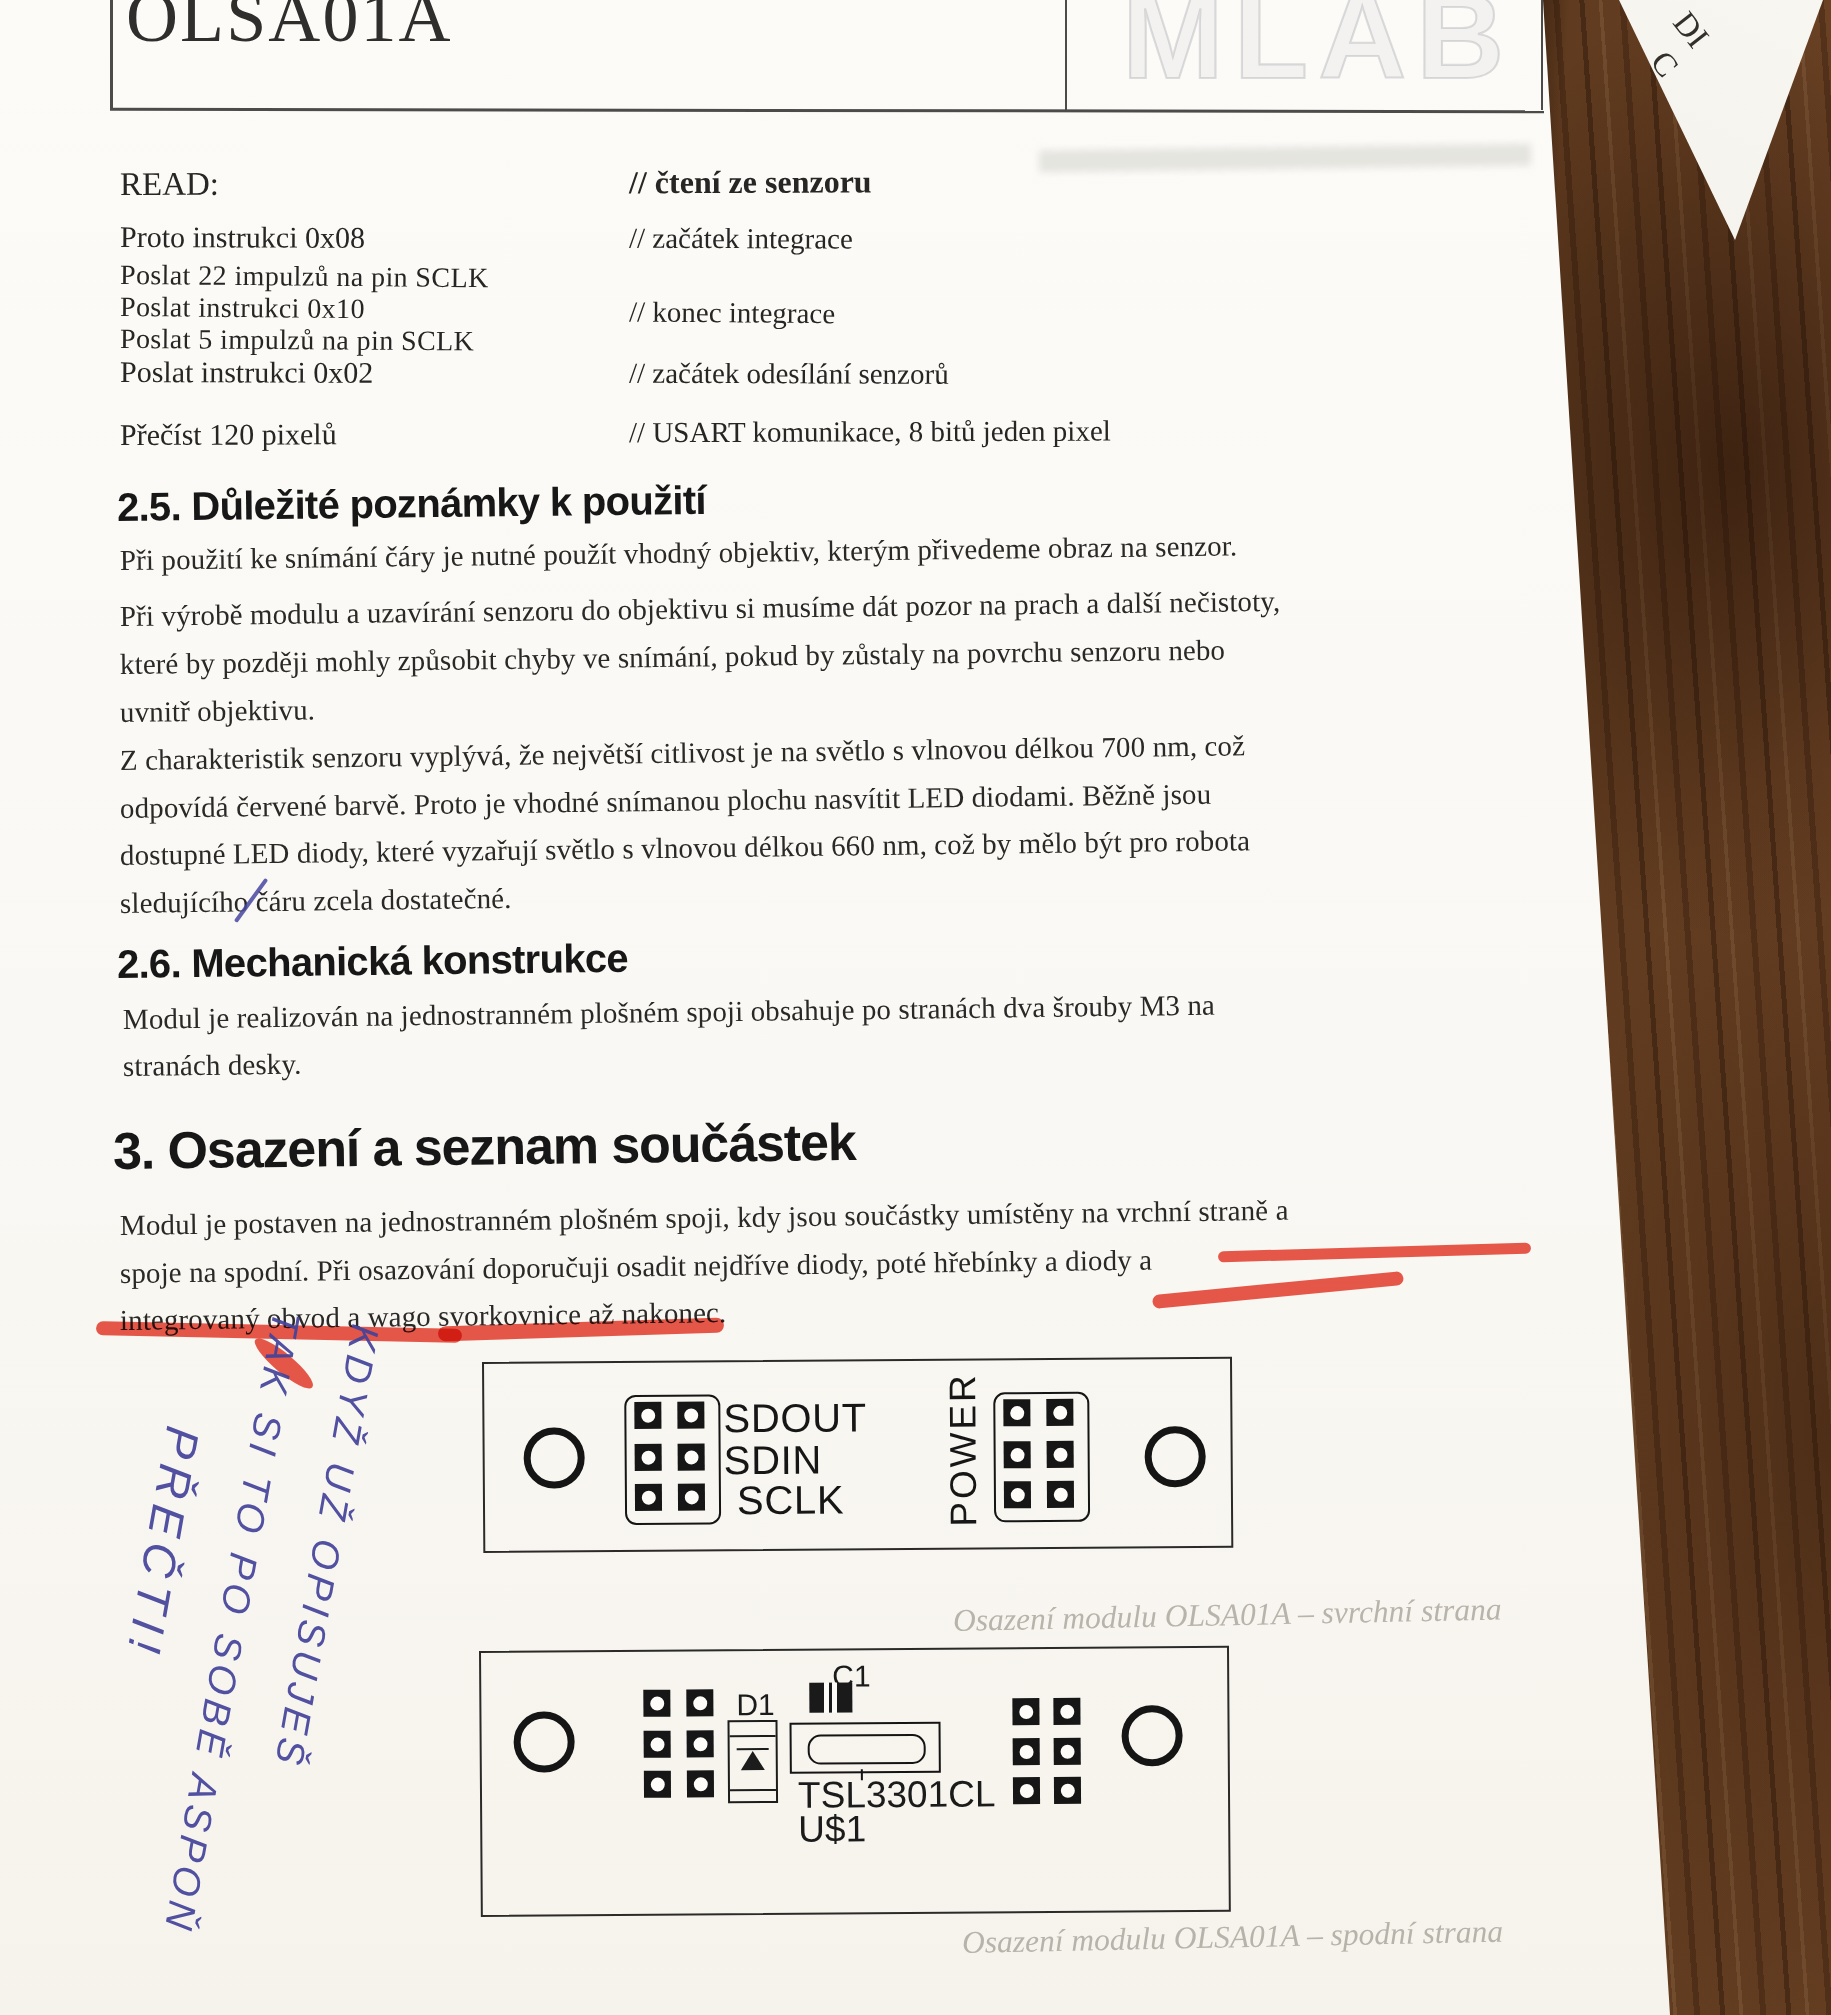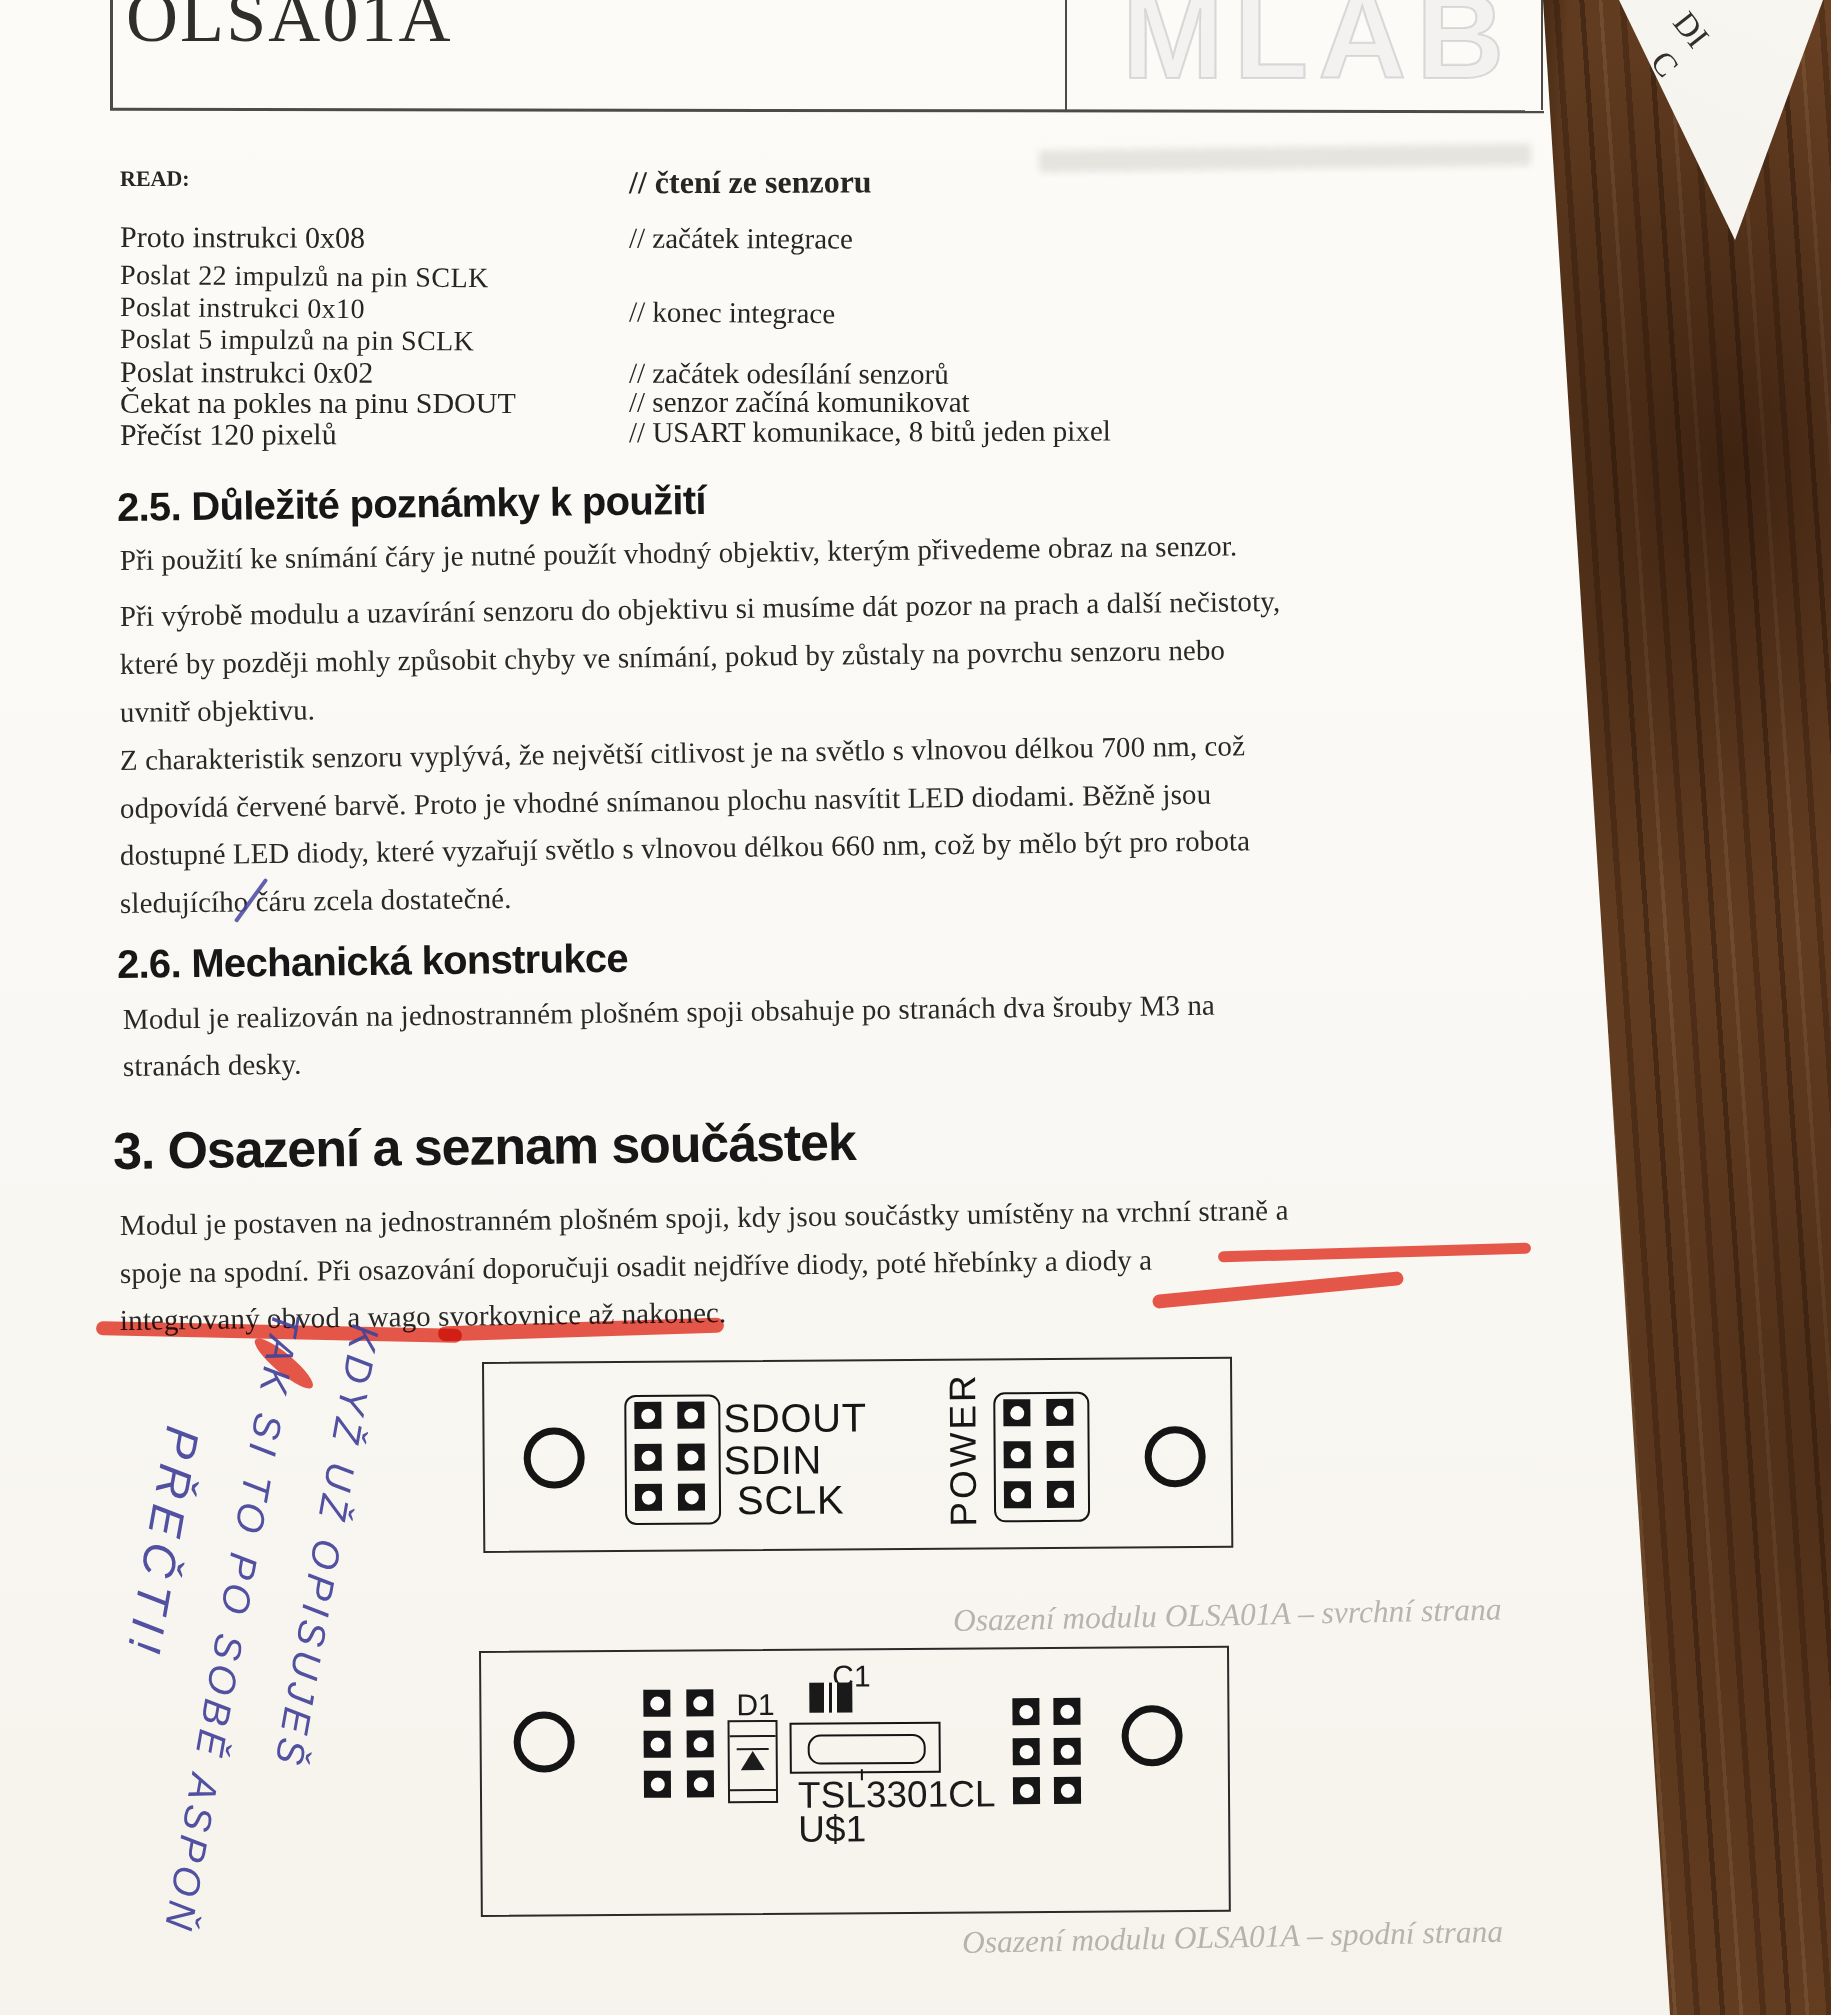--- a/index.html
+++ b/index.html
@@ -41,21 +41,21 @@
     font-weight:bold;font-size:122px;letter-spacing:10px;color:rgba(128,128,140,.07);
     -webkit-text-stroke:2.1px rgba(110,110,122,.22);white-space:nowrap;}
   .faint-line{position:absolute;left:1039px;top:147px;width:492px;height:21.5px;
     background:rgba(115,110,100,.16);filter:blur(3.6px);transform:rotate(-.8deg);}
 
   
   .read-row{position:absolute;left:120px;width:1259px;height:37px;white-space:nowrap;
     transform-origin:left center;font-family:"Liberation Serif",serif;color:#272624;}
   .read-row .cmd{position:absolute;left:0;top:0;font-size:30px;}
   .read-row .cmt{position:absolute;left:509px;top:0;font-size:29px;}
-  .rr-bold .cmd{font-weight:bold;font-size:22px;}
+  .rr-bold .cmd{font-weight:normal;font-size:33px;}
   .rr-bold .cmt{font-weight:bold;font-size:32px;}
   .rr-small .cmd{font-size:28px;letter-spacing:0.4px;}
 
   
   .line{position:absolute;white-space:nowrap;font-family:"Liberation Serif",serif;
     font-size:29px;color:#2a2927;transform:rotate(-.75deg);transform-origin:left center;
     letter-spacing:0.1px;}
   .h-sans{position:absolute;white-space:nowrap;font-family:"Liberation Sans",sans-serif;
     font-weight:bold;color:#171717;transform:rotate(-.7deg);transform-origin:left center;
     letter-spacing:-0.7px;}
@@ -140,24 +140,20 @@
   <div class="read-row rr-small" style="top:291px;transform:rotate(.5deg);">
     <span class="cmd">Poslat instrukci 0x10</span>
     <span class="cmt">// konec integrace</span>
   </div>
   <div class="read-row rr-small" style="top:323px;transform:rotate(.4deg);">
     <span class="cmd">Poslat 5 impulzů na pin SCLK</span>
   </div>
   <div class="read-row" style="top:355px;transform:rotate(.2deg);">
     <span class="cmd">Poslat instrukci 0x02</span>
     <span class="cmt">// začátek odesílání senzorů</span>
-  </div>
-  <div class="read-row" style="top:386px;">
-    <span class="cmd">Čekat na pokles na pinu SDOUT</span>
-    <span class="cmt">// senzor začíná komunikovat</span>
   </div>
   <div class="read-row" style="top:418px;transform:rotate(-.2deg);">
     <span class="cmd">Přečíst 120 pixelů</span>
     <span class="cmt">// USART komunikace, 8 bitů jeden pixel</span>
   </div>
 
   <div class="h-sans" style="left:117px;top:485px;font-size:40px;">2.5. Důležité poznámky k použití</div>
   <div class="line" style="left:120px;top:544px;">Při použití ke snímání čáry je nutné použít vhodný objektiv, kterým přivedeme obraz na senzor.</div>
   <div class="line" style="left:120px;top:600px;">Při výrobě modulu a uzavírání senzoru do objektivu si musíme dát pozor na prach a další nečistoty,</div>
   <div class="line" style="left:120px;top:648px;">které by později mohly způsobit chyby ve snímání, pokud by zůstaly na povrchu senzoru nebo</div>

